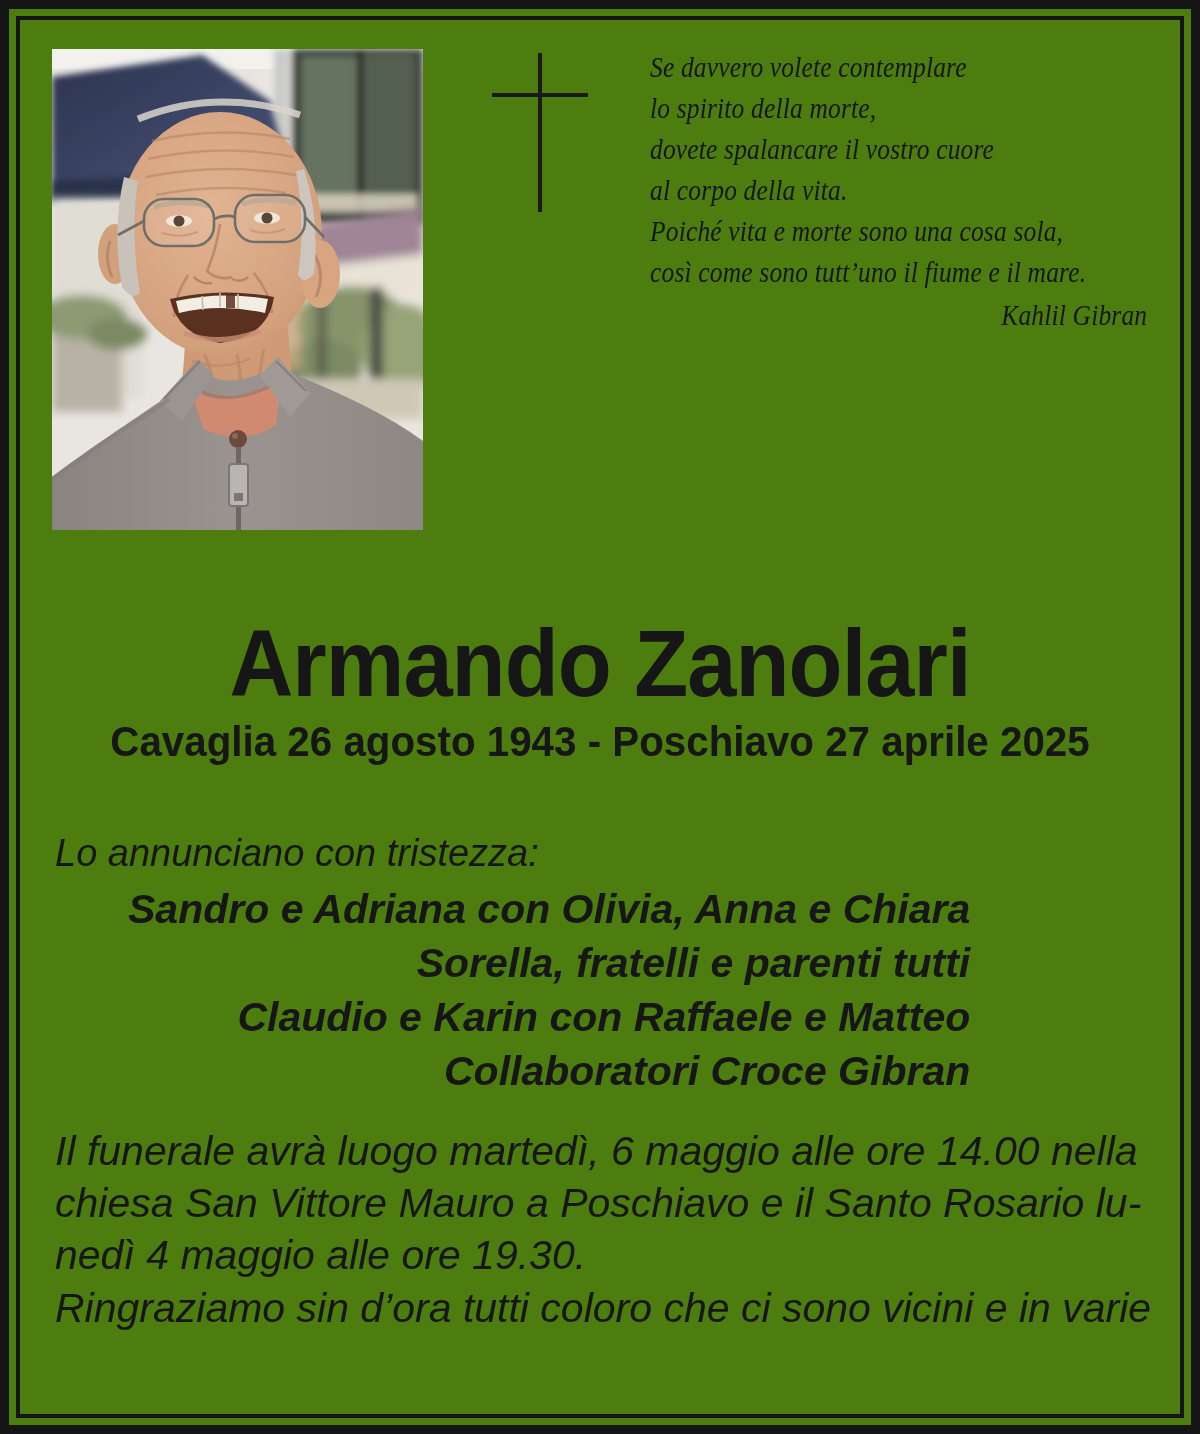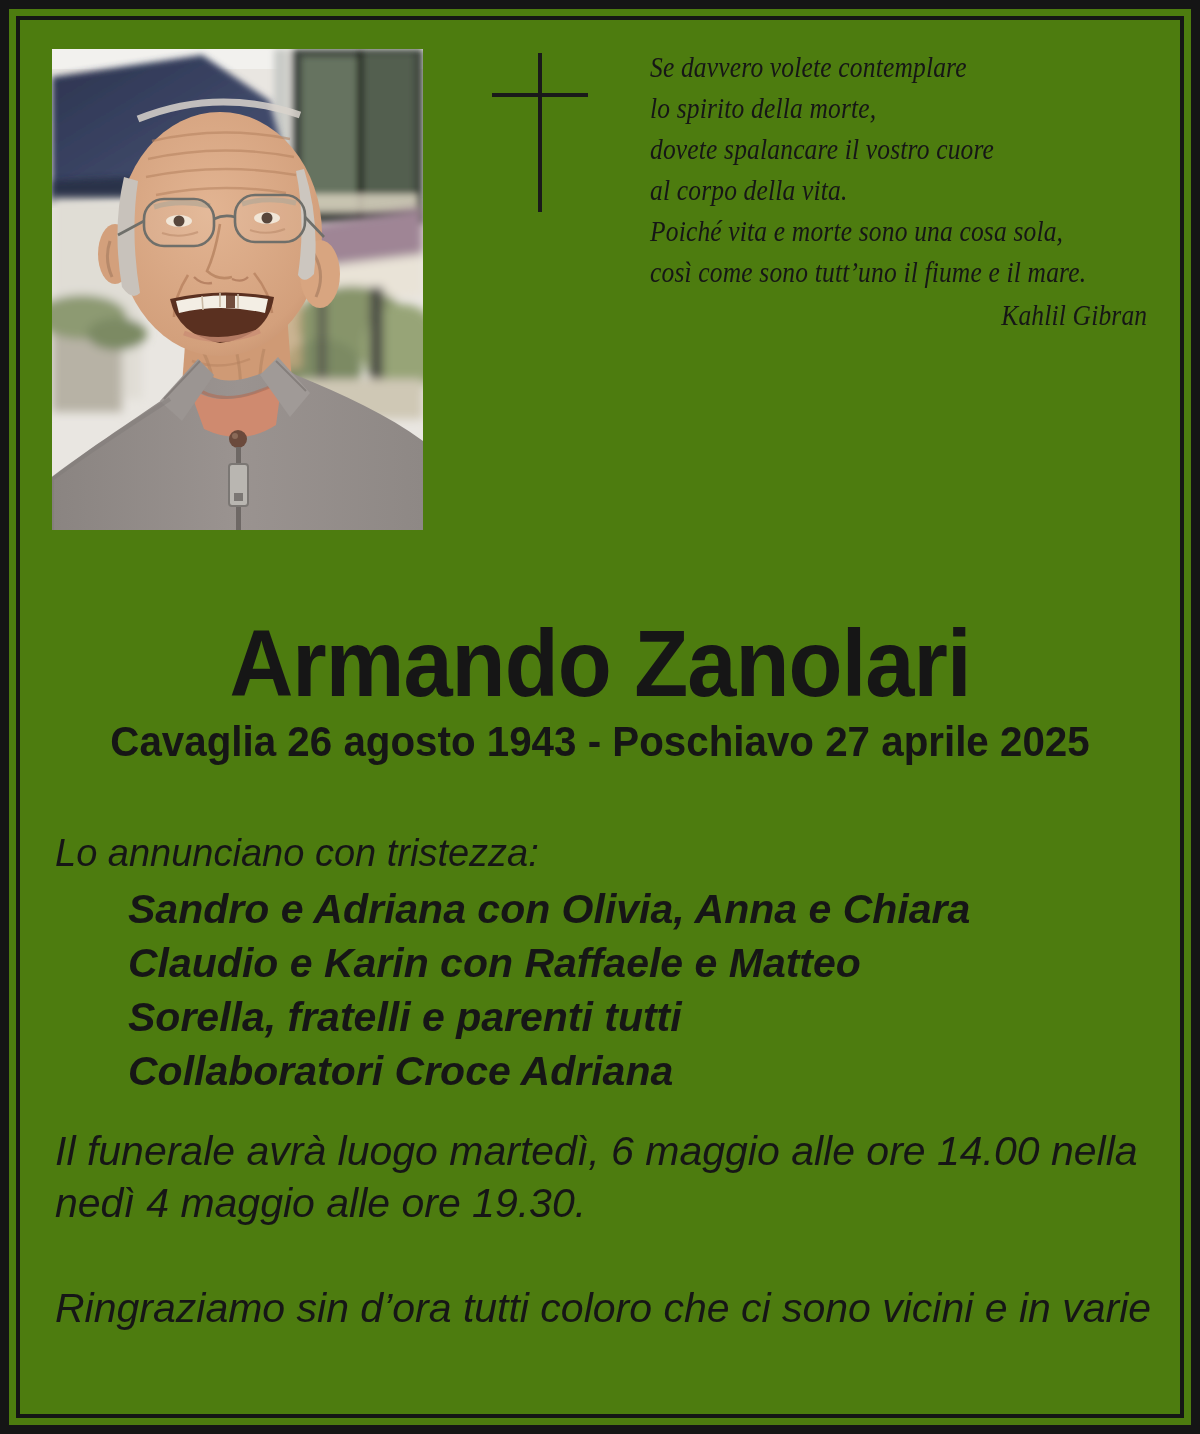--- a/index.html
+++ b/index.html
@@ -28,21 +28,21 @@
   .name{position:absolute;left:0;top:612px;width:1200px;text-align:center;
         font-size:94px;font-weight:bold;line-height:1.1;letter-spacing:-1px;
         transform:scaleX(0.94);transform-origin:50% 0;}
   .dates{position:absolute;left:0;top:719px;width:1200px;text-align:center;
         font-size:42px;font-weight:bold;line-height:1.1;
         transform:scaleX(0.96);transform-origin:50% 0;}
 
   
   .announce-intro{position:absolute;left:55px;top:827px;font-size:38px;font-style:italic;line-height:53px;}
   .family{position:absolute;left:128px;top:882px;font-size:41px;font-style:italic;font-weight:bold;line-height:54px;}
-  .family div{white-space:nowrap;}
+  .family div{white-space:nowrap;text-align:right;}
 
   
   .funeral{position:absolute;left:55px;top:1125px;font-size:41px;font-style:italic;line-height:52px;}
   .thanks{position:absolute;left:55px;top:1282px;font-size:41px;font-style:italic;line-height:52px;text-align:right;}
   .funeral div,.thanks div{white-space:nowrap;}
 </style>
 </head>
 <body>
 
 <div class="card">
@@ -207,26 +207,27 @@
     <div>così come sono tutt’uno il fiume e il mare.</div>
     <div class="attribution">Kahlil Gibran</div>
   </div>
 
   <div class="name">Armando Zanolari</div>
   <div class="dates">Cavaglia 26 agosto 1943 - Poschiavo 27 aprile 2025</div>
 
   <div class="announce-intro">Lo annunciano con tristezza:</div>
   <div class="family">
     <div>Sandro e Adriana con Olivia, Anna e Chiara</div>
+    <div>Sorella, fratelli e parenti tutti</div>
     <div>Claudio e Karin con Raffaele e Matteo</div>
-    <div>Sorella, fratelli e parenti tutti</div>
-    <div>Collaboratori Croce Adriana</div>
+    <div>Collaboratori Croce Gibran</div>
   </div>
 
   <div class="funeral">
     <div>Il funerale avrà luogo martedì, 6 maggio alle ore 14.00 nella</div>
+    <div>chiesa San Vittore Mauro a Poschiavo e il Santo Rosario lu-</div>
     <div>nedì 4 maggio alle ore 19.30.</div>
   </div>
 
   <div class="thanks">
     <div>Ringraziamo sin d’ora tutti coloro che ci sono vicini e in varie</div>
   </div>
 </div>
 
 </body></html>

